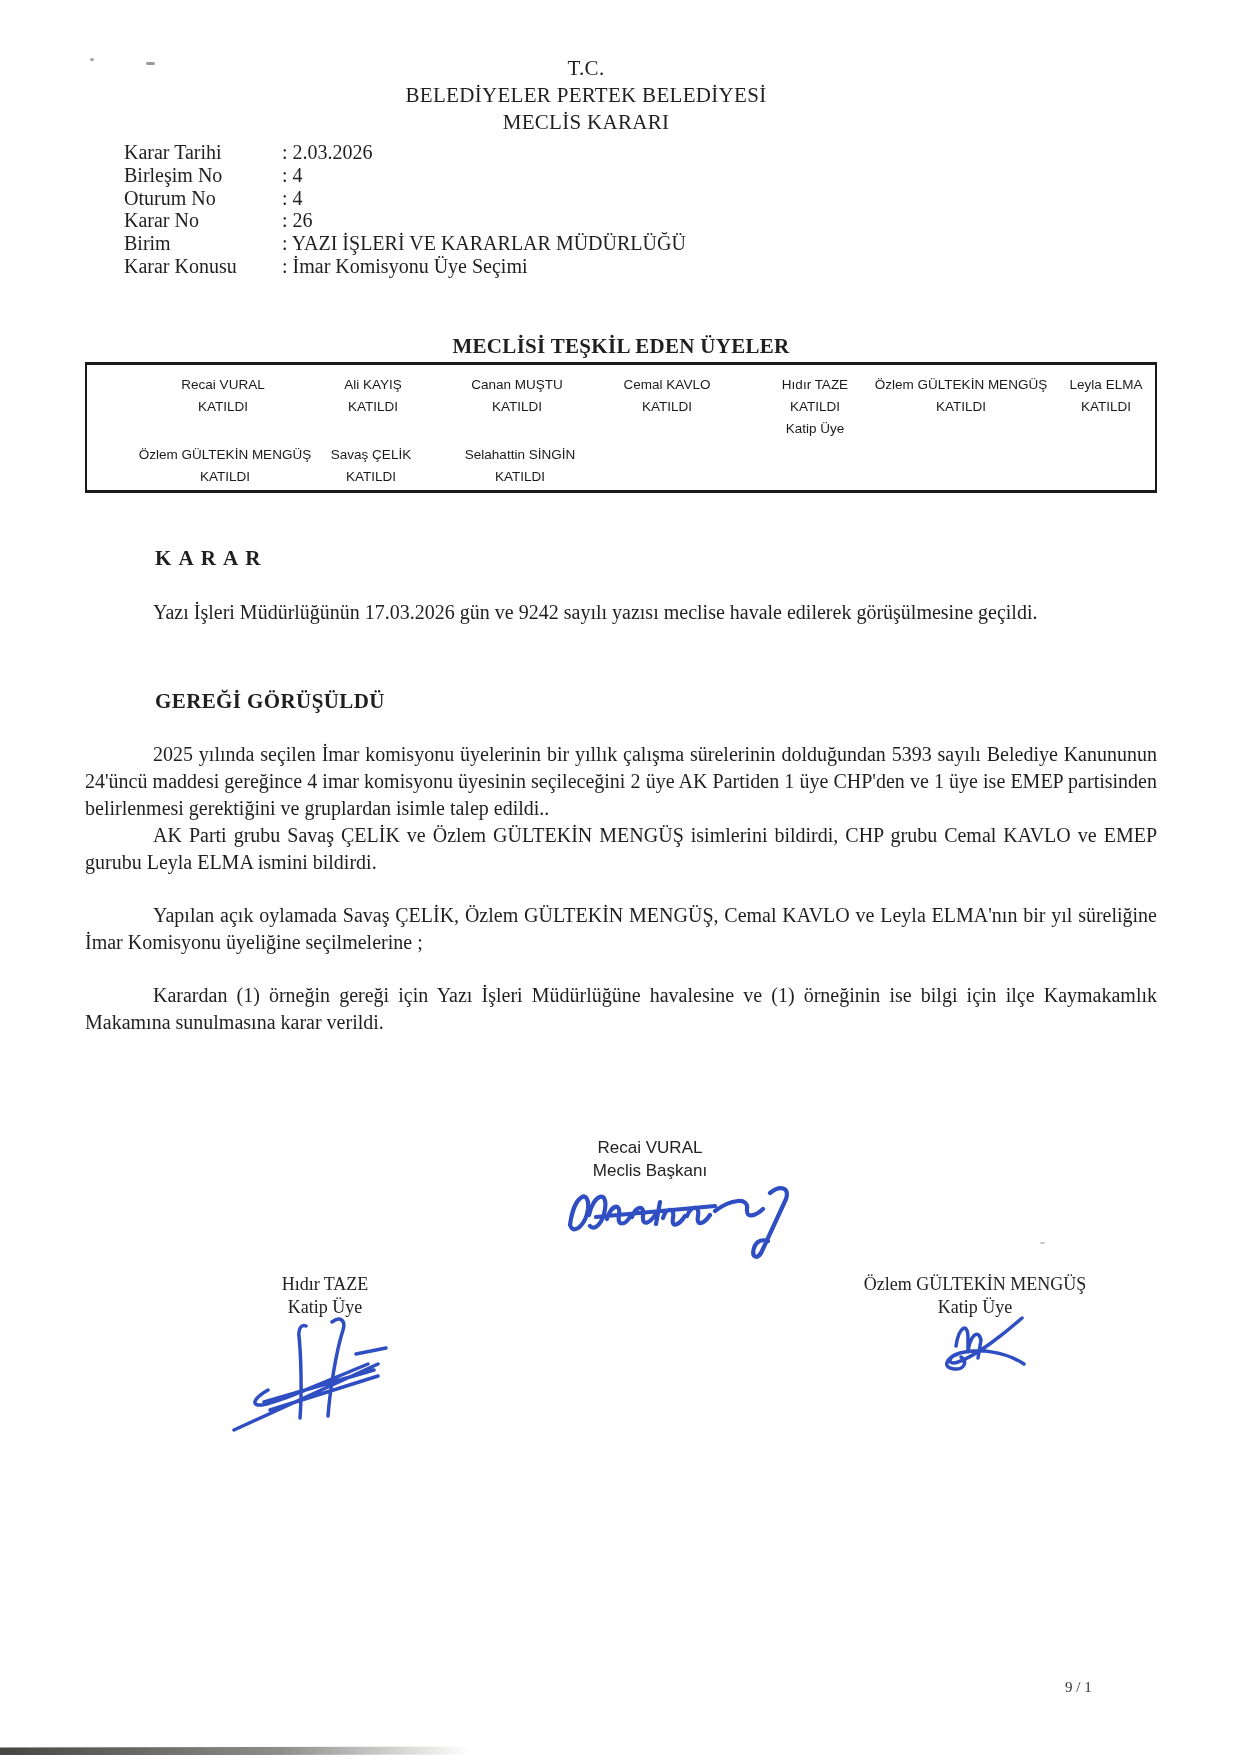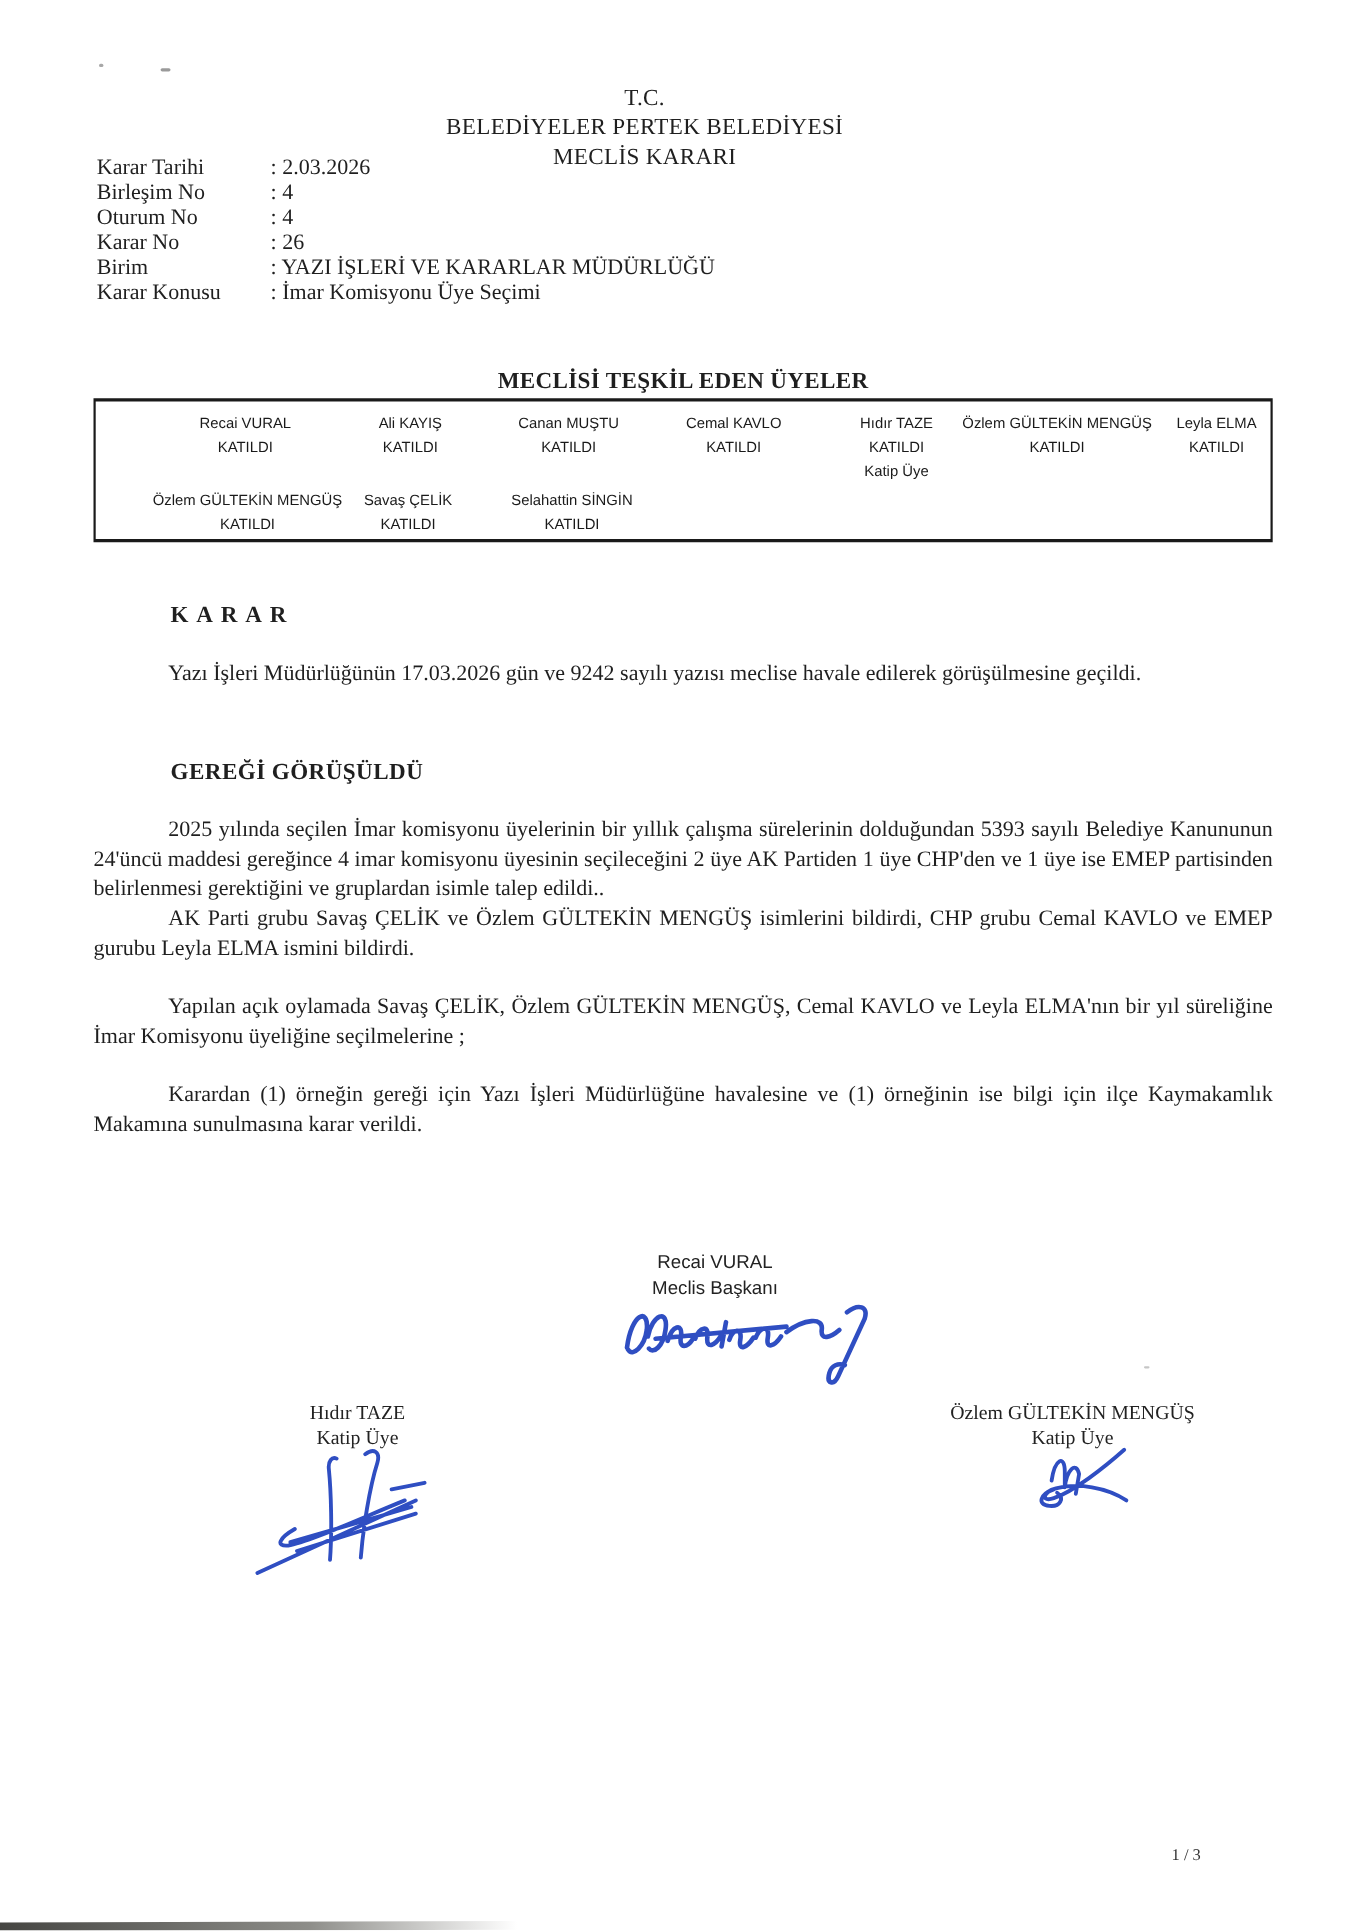--- a/index.html
+++ b/index.html
@@ -9,26 +9,25 @@
     background:#ffffff;
     font-family:"Liberation Serif", serif;
     color:#1f1f1f;
     overflow:hidden;
   }
   
   .doc-header{
     position:absolute;top:55px;left:0;width:1172px;
     text-align:center;font-size:21px;line-height:27px;
     letter-spacing:.3px;
-    margin-top:20px;
   }
   
   .meta{position:absolute;top:141px;left:88px;font-size:20px;}
   .meta-row{line-height:22.8px;white-space:nowrap;}
-  .meta-label{display:inline-block;width:158px;}
+  .meta-label{display:inline-block;width:158px;margin-left:36px;}
   
   .members-title{
     position:absolute;top:334px;left:85px;width:1072px;
     text-align:center;font-weight:bold;font-size:21px;letter-spacing:.3px;
   }
   .members-box{
     position:absolute;top:362px;left:85px;width:1068px;height:125px;
     border:2px solid #1a1a1a;border-top-width:3px;border-bottom-width:3px;
   }
   .member-cell{
@@ -188,15 +187,15 @@
   </svg>
 
   <div class="sig-clerk right">
     <div>Özlem GÜLTEKİN MENGÜŞ</div>
     <div>Katip Üye</div>
   </div>
   <svg class="sig-svg" style="left:928px;top:1312px;" width="115" height="62" viewBox="0 0 115 62">
     <path fill="none" stroke-width="3.5" stroke-linecap="round" stroke-linejoin="round" d="M28 34 C31 14 40 10 40 26 L40 40 C42 24 50 16 53 28 L50 46 M94 6 C76 22 48 44 30 50 C18 54 20 44 32 41 C52 36 78 40 96 52 M30 42 C18 46 14 56 26 57 C36 58 40 50 33 45" stroke="#2f4ec2"></path>
   </svg>
 
-  <div class="page-footer">1 / 3</div>
+  <div class="page-footer">9 / 1</div>
 
 </div>
 
 </body></html>

